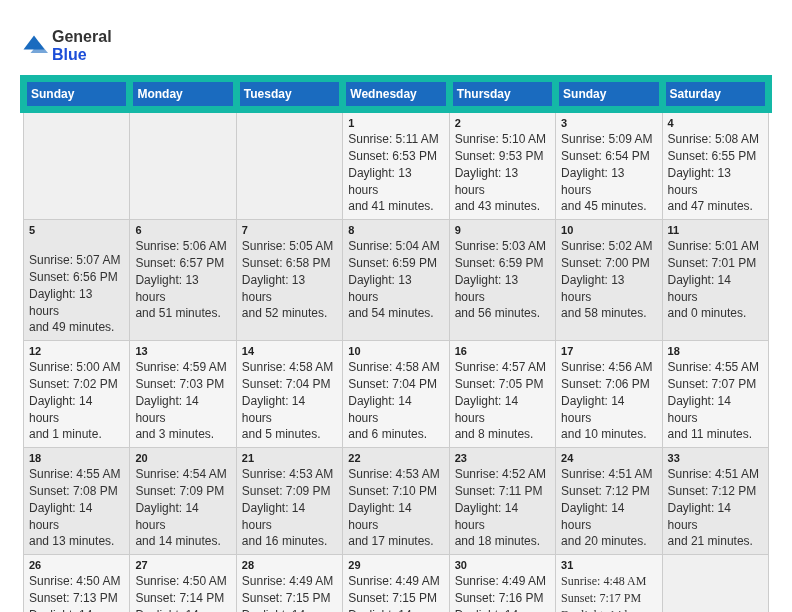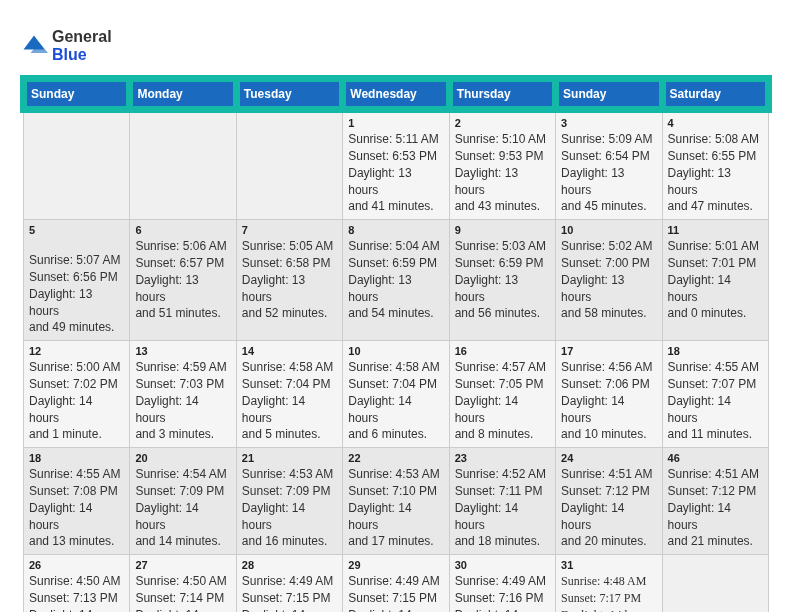--- a/index.html
+++ b/index.html
@@ -302,21 +302,21 @@
 and 18 minutes.</div>
           </td>
           <td>
             <span class="day-num">24</span>
             <div class="cell-content" style="white-space: pre-line;">Sunrise: 4:51 AM
 Sunset: 7:12 PM
 Daylight: 14 hours
 and 20 minutes.</div>
           </td>
           <td>
-            <span class="day-num">46</span>
+            <span class="day-num">33</span>
             <div class="cell-content" style="white-space: pre-line;">Sunrise: 4:51 AM
 Sunset: 7:12 PM
 Daylight: 14 hours
 and 21 minutes.</div>
           </td>
         </tr>
         <tr>
           <td>
             <span class="day-num">26</span>
             <div class="cell-content" style="white-space: pre-line;">Sunrise: 4:50 AM

